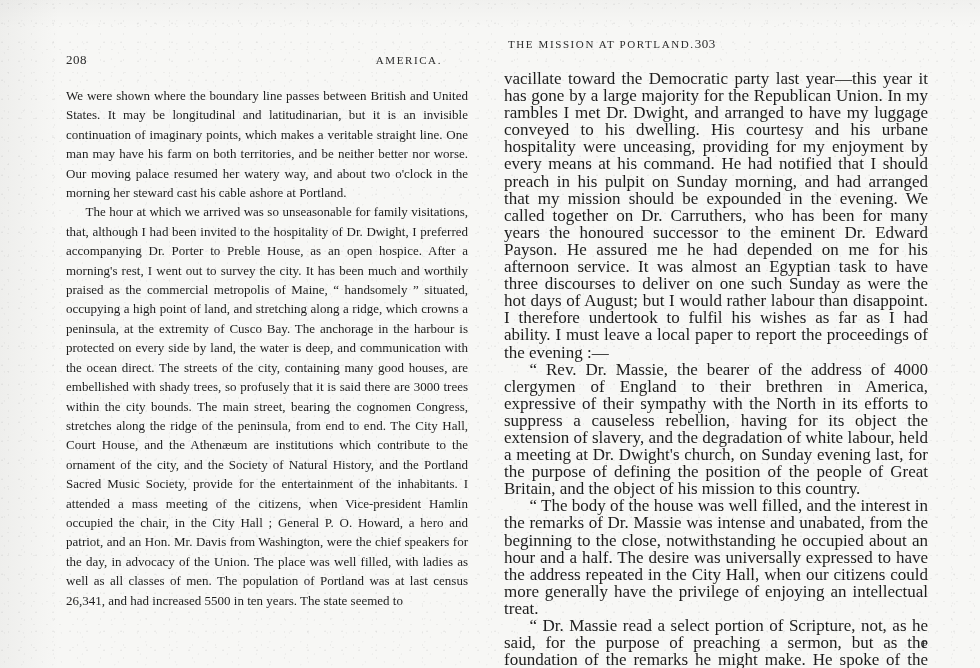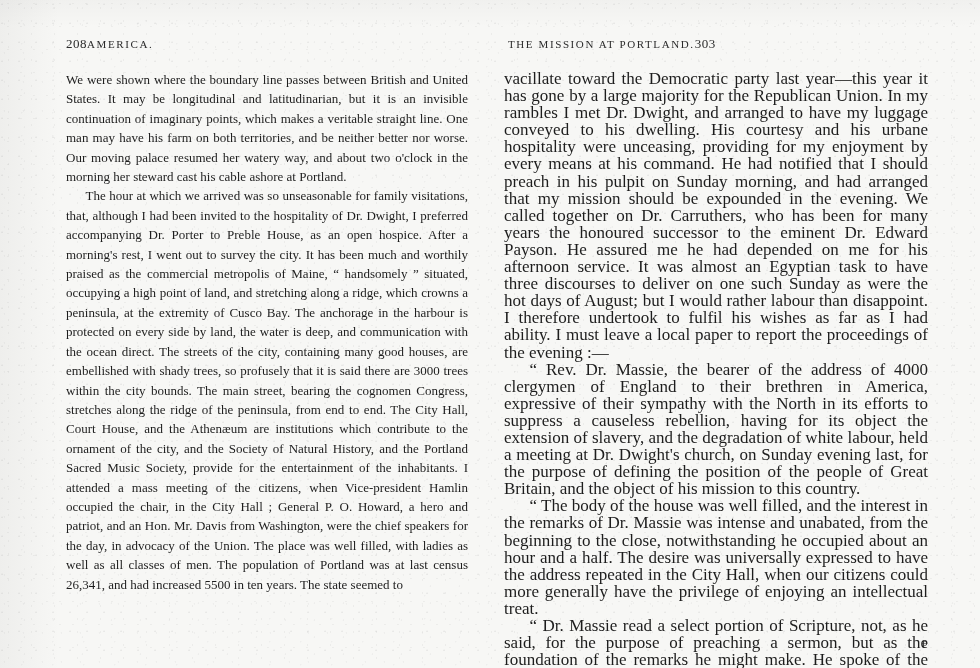--- a/index.html
+++ b/index.html
@@ -46,21 +46,21 @@
   .spread {
     position: absolute;
     inset: 0;
     display: flex;
     z-index: 2;
   }
   .leaf {
     position: relative;
     box-sizing: border-box;
   }
-  .leaf-left  { width: 490px; padding: 36px 22px 0 66px; }
+  .leaf-left  { width: 490px; padding: 52px 22px 0 66px; }
   .leaf-right { width: 490px; padding: 36px 52px 0 14px; }
 
   .running-head {
     position: relative;
     height: 26px;
     font-size: 11.5px;
     letter-spacing: 1.2px;
     color: #2b2b2b;
     font-variant: small-caps;
   }
@@ -70,21 +70,21 @@
     width: 100%;
   }
   .folio {
     font-size: 13px;
     letter-spacing: 0.5px;
     color: #2a2a2a;
     font-variant: normal;
   }
   .rh-title {
     flex: 1;
-    text-align: left;
+    text-align: right;
     text-transform: uppercase;
     font-size: 11px;
     letter-spacing: 1.6px;
   }
   .leaf-left .rh-title  { padding-right: 26px; }
   .leaf-right .rh-title { padding-left: 4px; text-align: left; }
   .leaf-right .rh-row   { }
   .leaf-right .rh-title { flex: none; }
 
   .column {

